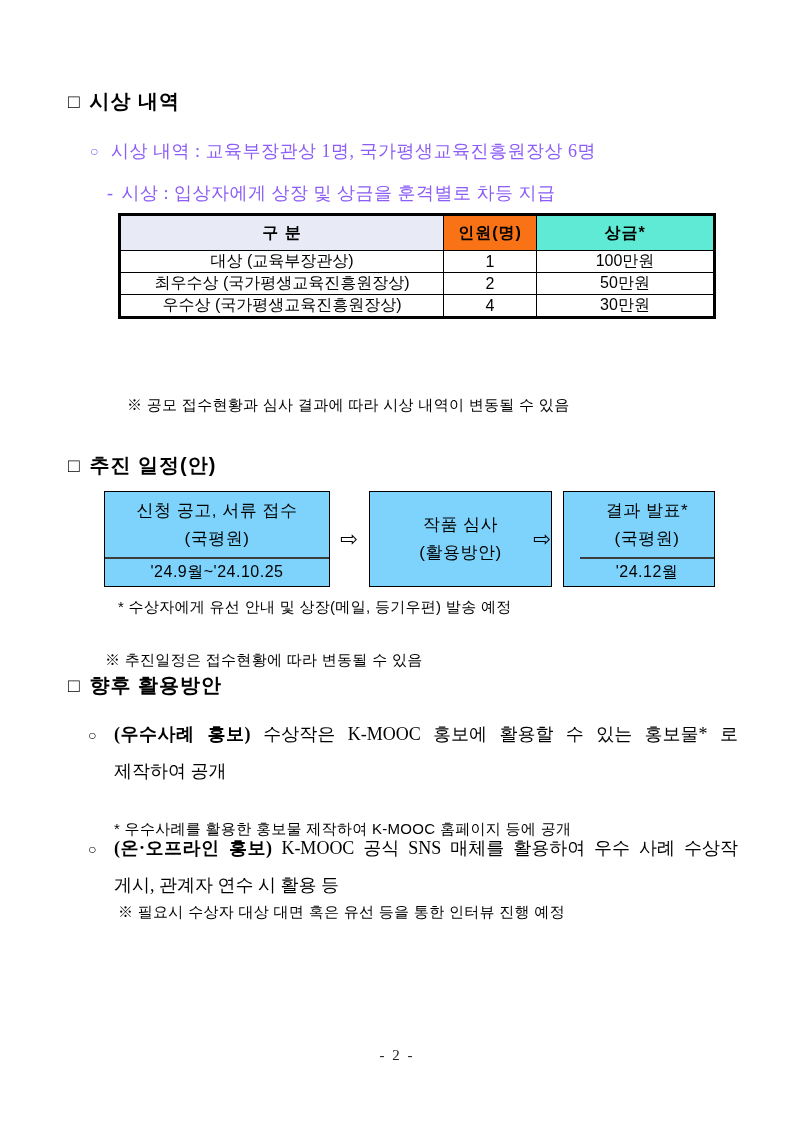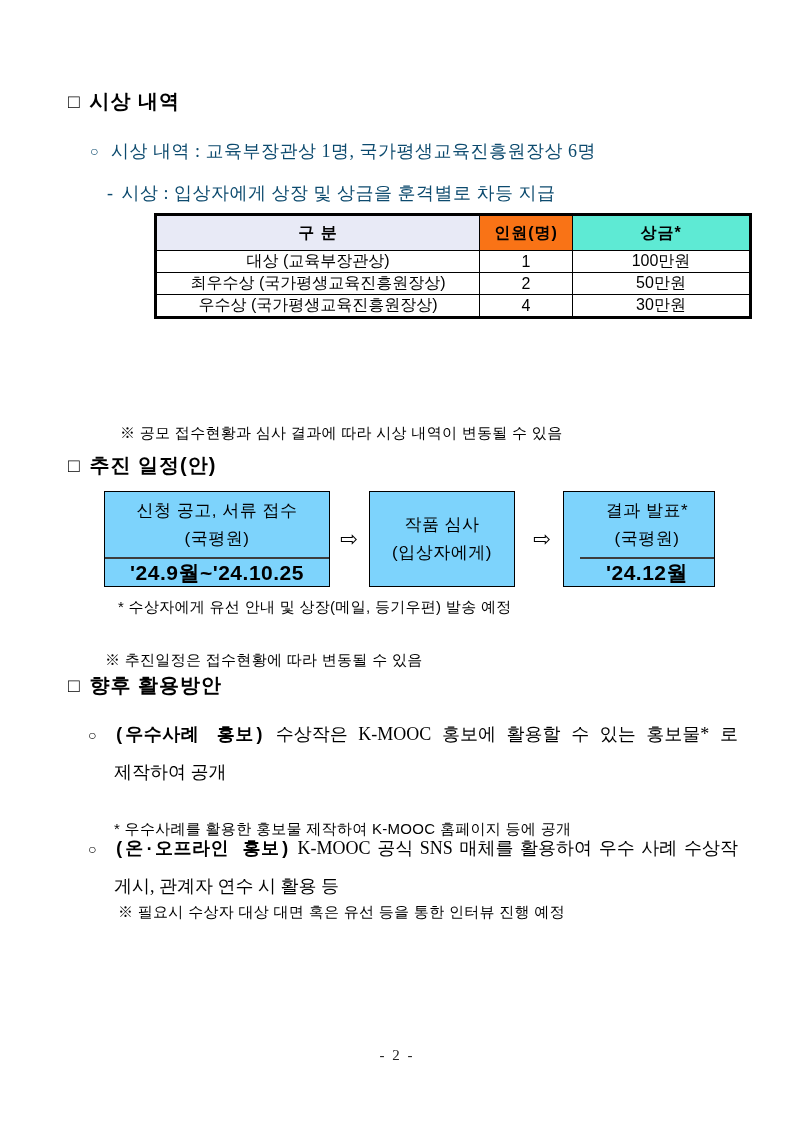--- a/index.html
+++ b/index.html
@@ -26,21 +26,21 @@
     display: flex;
     align-items: center;
     gap: 9px;
   }
   .sec-title .marker { font-weight: normal; font-size: 19px; }
 
   
   .line {
     position: absolute;
     font-size: 18px;
-    color: #0c4a6e;
+    color: #8b5cf6;
     letter-spacing: 0.5px;
     word-break: keep-all;
   }
   .line .circle { font-size: 14px; margin-right: 12px; vertical-align: 1px; }
   .line .dash { margin-right: 8px; }
 
   
   table.awards {
     position: absolute;
     left: 118px;
@@ -50,21 +50,21 @@
     font-family: "Liberation Sans", sans-serif;
     font-size: 16px;
     table-layout: fixed;
   }
   table.awards th, table.awards td {
     border: 1.5px solid #000;
     text-align: center;
     vertical-align: middle;
     padding: 0;
   }
-  table.awards { border: 3px solid #000; outline: none; margin-left: 36px; }
+  table.awards { border: 3px solid #000; outline: none; }
   table.awards th { height: 36px; font-weight: bold; letter-spacing: 1px; }
   table.awards td { height: 21px; font-weight: normal; }
   table.awards tr.total td {
     height: 33px;
     font-weight: bold;
     border-top: 3px solid #000;
     letter-spacing: 1px;
   }
   table.awards col.c1 { width: 324px; }
   table.awards col.c2 { width: 93px; }
@@ -100,23 +100,22 @@
     font-size: 17px;
     line-height: 28px;
     letter-spacing: 0.5px;
   }
   .flow-date {
     height: 29px;
     border-top: 2.5px solid #3d3d3d;
     display: flex;
     align-items: center;
     justify-content: center;
-    font-size: 21px;
-    letter-spacing: 0.5px;
-    font-weight: bold;
+    font-size: 16px;
+    letter-spacing: 0.5px;
   }
   .flow-arrow {
     position: absolute;
     top: 527px;
     font-size: 21px;
     font-family: "DejaVu Sans", sans-serif;
     color: #000;
   }
 
   
@@ -130,21 +129,21 @@
     word-break: keep-all;
     padding-left: 26px;
   }
   .para .circle {
     position: absolute;
     left: 0;
     top: 1px;
     font-size: 14px;
   }
   .para .lead {
-    font-family: Liberation Mono, monospace;
+    font-family: Liberation Serif, serif;
     font-weight: bold;
     letter-spacing: 0.5px;
   }
 
   
   .page-number {
     position: absolute;
     top: 1047px;
     left: 0;
     width: 100%;
@@ -195,41 +194,41 @@
       <td>50만원</td>
     </tr>
     <tr>
       <td>우수상 (국가평생교육진흥원장상)</td>
       <td>4</td>
       <td>30만원</td>
     </tr>
   </tbody>
     </table>
 
-  <div class="note" style="top:396px; left:120px;margin-top:28px;">※ 공모 접수현황과 심사 결과에 따라 시상 내역이 변동될 수 있음</div>
+  <div class="note" style="top:396px; left:127px;">※ 공모 접수현황과 심사 결과에 따라 시상 내역이 변동될 수 있음</div>
 
   <div class="sec-title" style="top:452px;">
     <span class="marker">□</span>
     <span>추진 일정(안)</span>
   </div>
 
   <div class="flow-box" style="left:104px; width:226px;">
     <div class="flow-top">
       <span>신청 공고, 서류 접수</span>
       <span>(국평원)</span>
     </div>
     <div class="flow-date">'24.9월~'24.10.25</div>
   </div>
 
   <span class="flow-arrow" style="left:340px;">⇨</span>
 
-  <div class="flow-box" style="left:369px; width:146px;">
+  <div class="flow-box" style="left:369px; width:183px;">
     <div class="flow-top">
       <span>작품 심사</span>
-      <span>(입상자에게)</span>
+      <span>(활용방안)</span>
     </div>
   </div>
 
   <span class="flow-arrow" style="left:533px;">⇨</span>
 
   <div class="flow-box" style="left:563px; width:152px;padding-left:16px;">
     <div class="flow-top">
       <span>결과 발표*</span>
       <span>(국평원)</span>
     </div>

